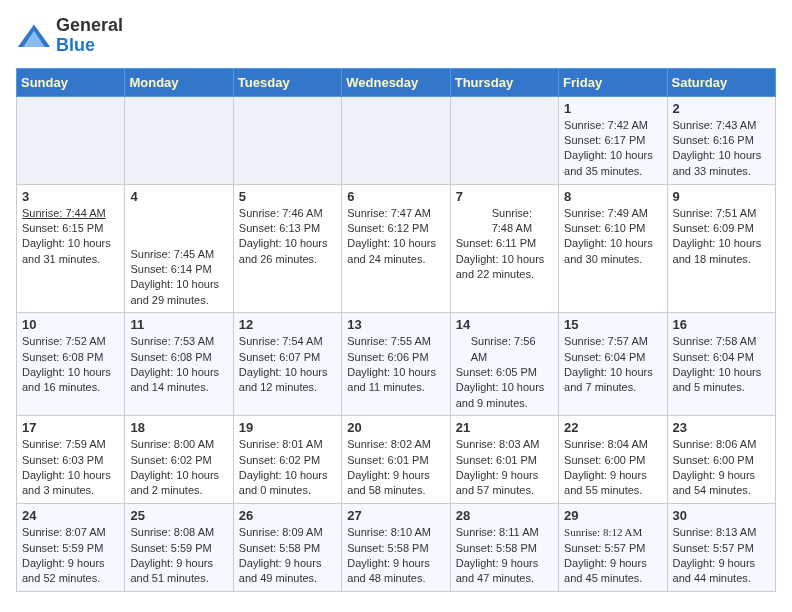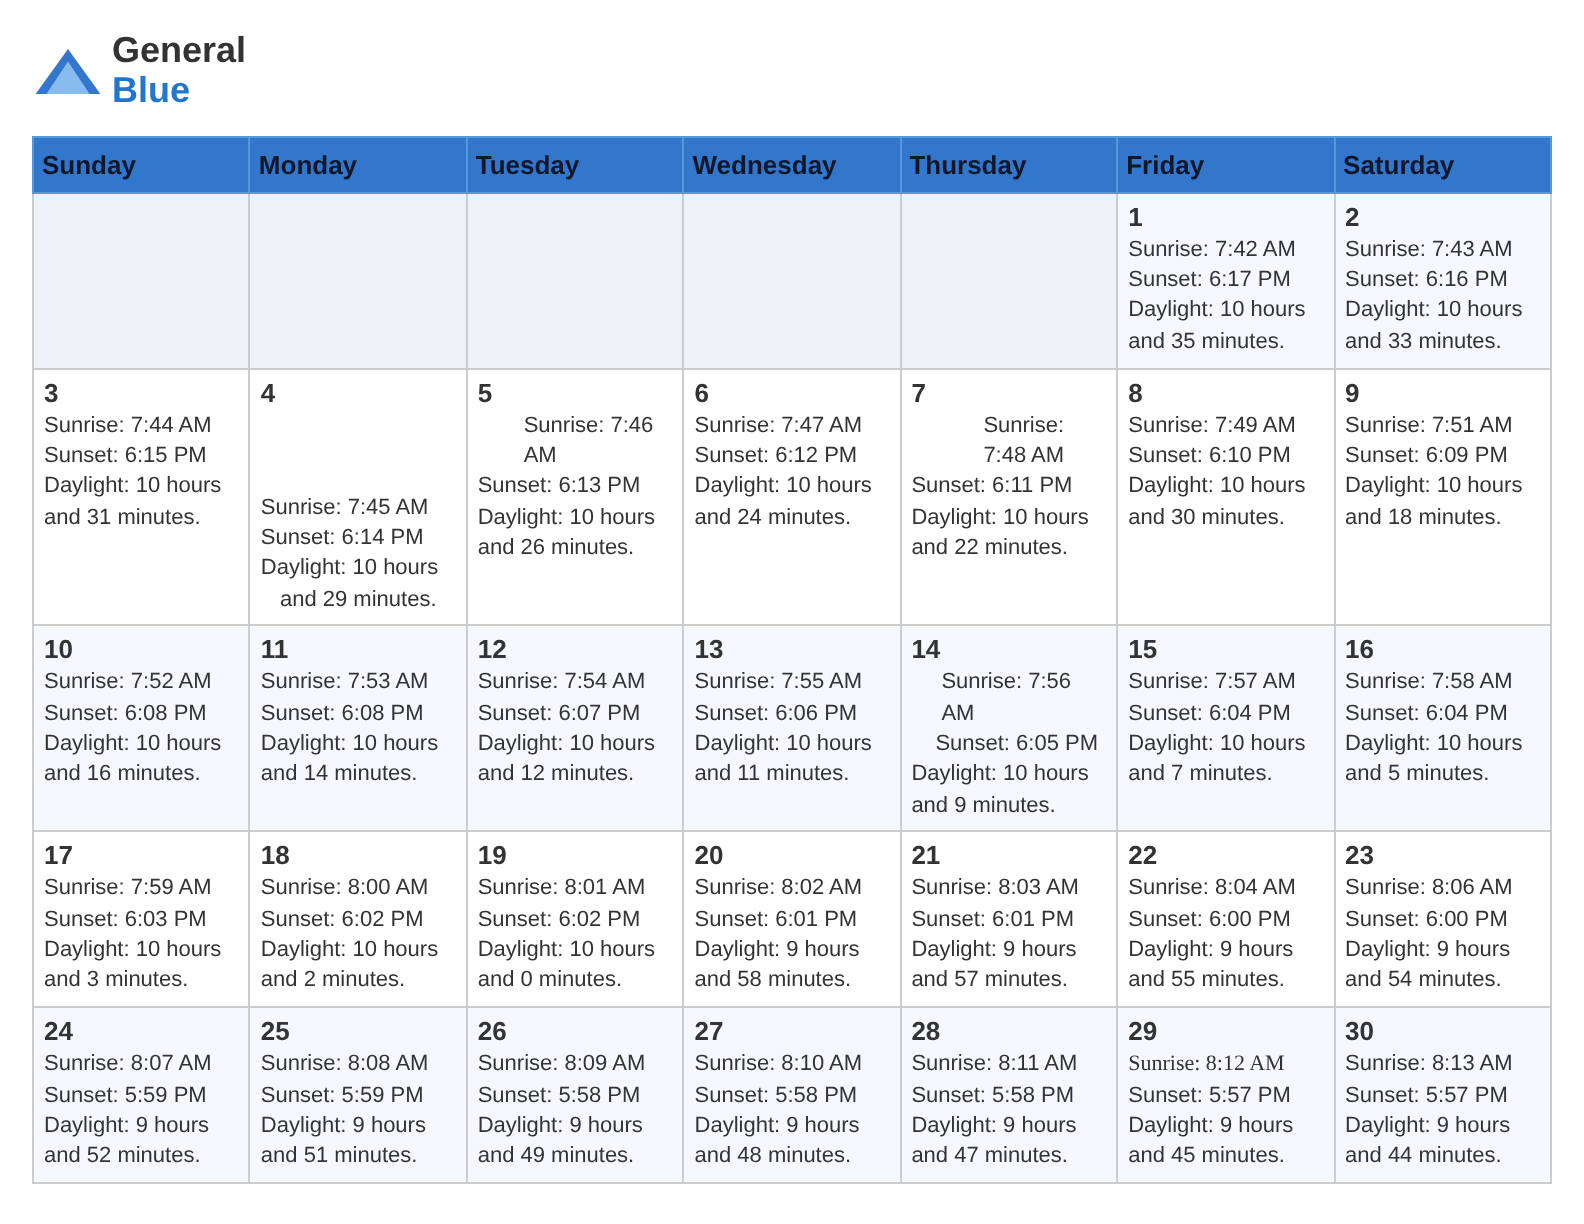--- a/index.html
+++ b/index.html
@@ -52,21 +52,21 @@
       font-size: 15px;
       color: #555;
     }
     table {
       width: 100%;
       border-collapse: collapse;
       table-layout: fixed;
     }
     thead tr th {
       background: #3377cc;
-      color: #0f172a;
+      color: #fef9c3;
       font-size: 13px;
       font-weight: bold;
       padding: 6px 4px;
       text-align: left;
       border: 1px solid #5599dd;
     }
     tbody tr td {
       border: 1px solid #ccc;
       vertical-align: top;
       padding: 4px 5px;
@@ -135,35 +135,35 @@
           <span class="day-num">2</span>
           <div style="line-height: 1.4;">Sunrise: 7:43 AM</div>
           <div style="line-height: 1.4;">Sunset: 6:16 PM</div>
           <div style="line-height: 1.4;">Daylight: 10 hours</div>
           <div style="line-height: 1.4;">and 33 minutes.</div>
         </td>
       </tr>
       <tr>
         <td>
           <span class="day-num">3</span>
-          <div style="line-height: 1.4;">Sunrise: 7:44 AM</div>
+          <div style="line-height: 1.4; text-decoration: underline;">Sunrise: 7:44 AM</div>
           <div style="line-height: 1.4;">Sunset: 6:15 PM</div>
           <div style="line-height: 1.4;">Daylight: 10 hours</div>
           <div style="line-height: 1.4;">and 31 minutes.</div>
         </td>
         <td>
           <span class="day-num">4</span>
           <div style="line-height: 1.4; margin-top: 43px;">Sunrise: 7:45 AM</div>
           <div style="line-height: 1.4;">Sunset: 6:14 PM</div>
           <div style="line-height: 1.4;">Daylight: 10 hours</div>
-          <div style="line-height: 1.4; text-align: center;">and 29 minutes.</div>
+          <div style="line-height: 1.4;">and 29 minutes.</div>
         </td>
         <td>
           <span class="day-num">5</span>
-          <div style="line-height: 1.4; margin-left: 23px;">Sunrise: 7:46 AM</div>
+          <div style="line-height: 1.4;">Sunrise: 7:46 AM</div>
           <div style="line-height: 1.4;">Sunset: 6:13 PM</div>
           <div style="line-height: 1.4;">Daylight: 10 hours</div>
           <div style="line-height: 1.4;">and 26 minutes.</div>
         </td>
         <td>
           <span class="day-num">6</span>
           <div style="line-height: 1.4;">Sunrise: 7:47 AM</div>
           <div style="line-height: 1.4;">Sunset: 6:12 PM</div>
           <div style="line-height: 1.4;">Daylight: 10 hours</div>
           <div style="line-height: 1.4;">and 24 minutes.</div>
@@ -215,21 +215,21 @@
         <td>
           <span class="day-num">13</span>
           <div style="line-height: 1.4;">Sunrise: 7:55 AM</div>
           <div style="line-height: 1.4;">Sunset: 6:06 PM</div>
           <div style="line-height: 1.4;">Daylight: 10 hours</div>
           <div style="line-height: 1.4;">and 11 minutes.</div>
         </td>
         <td>
           <span class="day-num">14</span>
           <div style="line-height: 1.4; margin-left: 15px;">Sunrise: 7:56 AM</div>
-          <div style="line-height: 1.4; margin-left: 12px;">Sunset: 6:05 PM</div>
+          <div style="line-height: 1.4;">Sunset: 6:05 PM</div>
           <div style="line-height: 1.4;">Daylight: 10 hours</div>
           <div style="line-height: 1.4;">and 9 minutes.</div>
         </td>
         <td>
           <span class="day-num">15</span>
           <div style="line-height: 1.4;">Sunrise: 7:57 AM</div>
           <div style="line-height: 1.4;">Sunset: 6:04 PM</div>
           <div style="line-height: 1.4;">Daylight: 10 hours</div>
           <div style="line-height: 1.4;">and 7 minutes.</div>
         </td>

